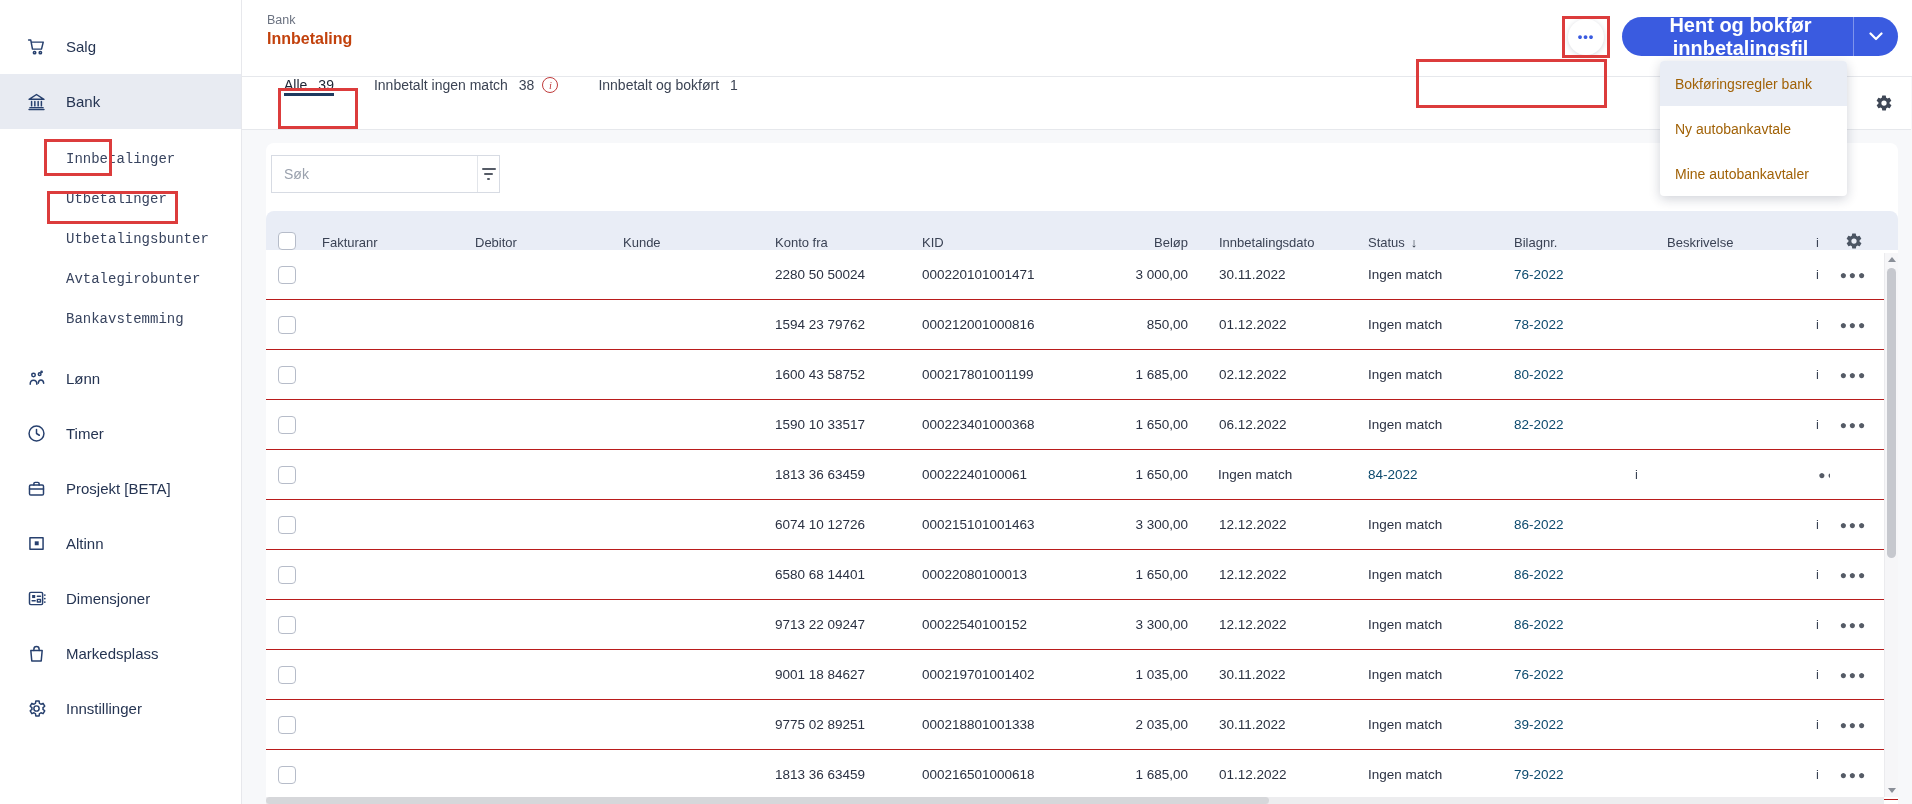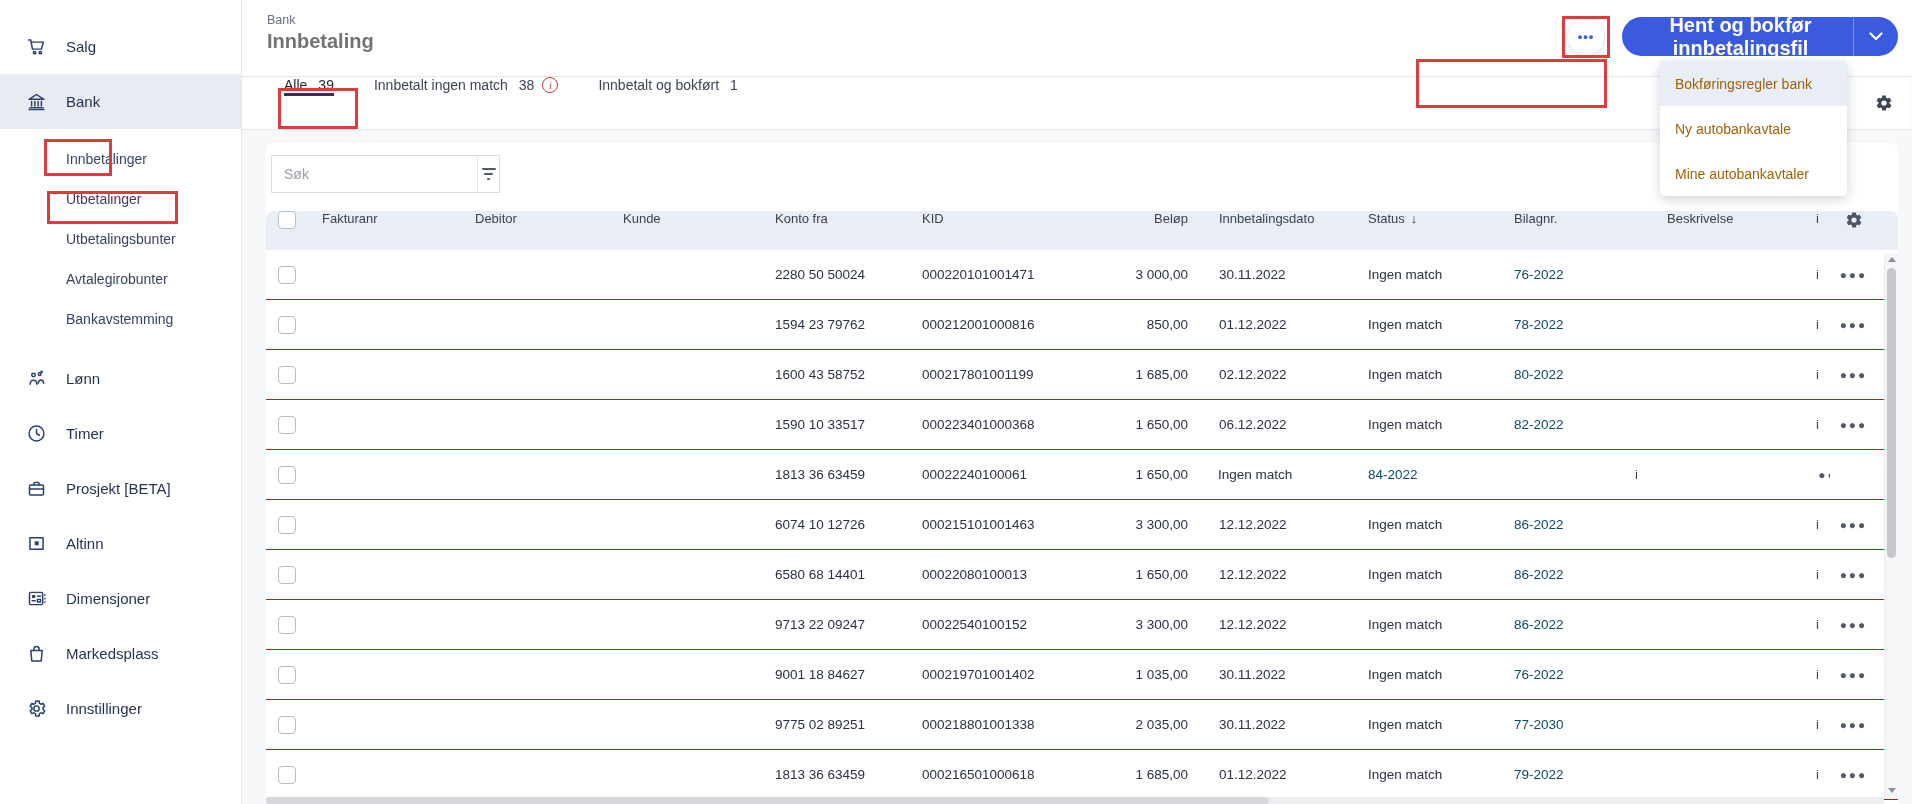--- a/index.html
+++ b/index.html
@@ -12,27 +12,27 @@
   
   .sidebar { position:absolute; left:0; top:0; width:242px; height:804px;
     background:#fff; border-right:1px solid #e7e8ec; padding-top:19px; z-index:5;}
   .nav-item { height:55px; display:flex; align-items:center; padding-left:26px;
     color:#253452; font-size:15px; font-weight:500; cursor:pointer; }
   .nav-item.active { background:#e8ebf2; }
   .nav-item .ic { width:21px; height:21px; margin-right:19px; flex:0 0 21px; display:flex; }
   .nav-item .ic svg { width:21px; height:21px; }
   .sub-list { margin:10px 0 12px 0; }
   .sub-item { height:40px; display:flex; align-items:center; padding-left:66px;
-    color:#38445f; font-size:14px; cursor:pointer; }
+    color:#38445f; font-size:14px; cursor:pointer;font-family:Liberation Mono, monospace; }
   
   .main { position:absolute; left:242px; top:0; right:0; height:804px; background:#f7f8fa; }
   .page-header { position:absolute; left:0; top:0; right:0; height:77px; background:#fff;
     border-bottom:1px solid #e6e8ec; padding:13px 0 0 25px; }
   .breadcrumb { font-size:12.5px; color:#6b7280; }
-  .page-title { font-size:20px; font-weight:700; color:#737373; margin-top:3px; }
+  .page-title { font-size:16px; font-weight:700; color:#c2410c; margin-top:3px; }
   .more-btn { position:absolute; left:1326px; top:19px; width:36px; height:36px; border-radius:50%;
     background:#fff; box-shadow:0 1px 5px rgba(30,40,70,.18); border:none; cursor:pointer;
     color:#3a5be0; font-size:13px; font-weight:bold; letter-spacing:1px; line-height:34px; text-align:center;}
   .primary-btn { position:absolute; left:1380px; top:17px; width:276px; height:39px; border:none;
     border-radius:20px; background:#3a5be0; color:#fff; display:flex; align-items:center; cursor:pointer;
     font-family:"Liberation Sans",sans-serif; }
   .primary-btn .lbl { flex:1; text-align:center; font-size:20px; font-weight:700; padding-left:6px;}
   .primary-btn .sep { width:1px; height:39px; background:rgba(255,255,255,.35); }
   .primary-btn .chev { width:44px; display:flex; align-items:center; justify-content:center; }
   
@@ -56,21 +56,21 @@
   .search-wrap input::placeholder { color:#9aa1ad; }
   .filter-btn { width:30px; border-left:1px solid #e2e5ea; display:flex; flex-direction:column;
     align-items:center; justify-content:center; gap:3px; cursor:pointer; background:none; border-top:none; border-right:none; border-bottom:none;}
   .filter-btn span { display:block; height:2px; background:#555b66; border-radius:1px; }
   .f1{width:14px;} .f2{width:9px;} .f3{width:3px;}
   
   .tgrid { display:grid;
     grid-template-columns:44px 150px 148px 150px 148px 145px 142px 150px 146px 146px 181px 14px 47px; }
   .thead { position:absolute; left:0; top:68px; width:1632px; height:39px; background:#e9edf6;
     border-radius:8px 8px 0 0; font-size:13px; color:#3a4254; }
-  .thead .hc { display:flex; align-items:flex-start; overflow:hidden; white-space:nowrap; }
+  .thead .hc { display:flex; align-items:flex-end; overflow:hidden; white-space:nowrap; }
   .rows { position:absolute; left:0; top:107px; width:1632px; bottom:0; overflow:hidden; }
   .trow { height:50px; border-bottom:1px solid #b91c1c; font-size:13.5px; color:#2a3142; }
   .trow .tc { display:flex; align-items:center; overflow:hidden; white-space:nowrap; }
   .c1{padding-left:12px;} .c2,.c3{padding-left:15px;} .c4{padding-left:17px;} .c5{padding-left:16px;}
   .c6{justify-content:flex-end; padding-right:5px;} .c7{padding-left:26px;} .c8{padding-left:25px;}
   .c9{padding-left:25px;} .c10{padding-left:32px;} .c11{padding-left:0; font-size:13px; color:#3a4254;}
   .c12{justify-content:center;}
   .cbx { width:18px; height:18px; border:1.5px solid #b6bcc9; border-radius:4px; background:#fff;
     margin-left:12px; cursor:pointer; }
   .link { color:#0c4a6e; cursor:pointer; text-decoration:none; }
@@ -485,21 +485,21 @@
           </div>
           <div class="tc c1"></div>
           <div class="tc c2"></div>
           <div class="tc c3"></div>
           <div class="tc c4">9775 02 89251</div>
           <div class="tc c5">000218801001338</div>
           <div class="tc c6">2 035,00</div>
           <div class="tc c7">30.11.2022</div>
           <div class="tc c8">Ingen match</div>
           <div class="tc c9">
-            <a class="link">77-2030</a>
+            <a class="link">39-2022</a>
           </div>
           <div class="tc c10"></div>
           <div class="tc c11">i</div>
           <div class="tc c12">
             <button class="row-dots">●●●</button>
           </div>
         </div>
         <div class="trow tgrid">
           <div class="tc c0">
             <span class="cbx"></span>

